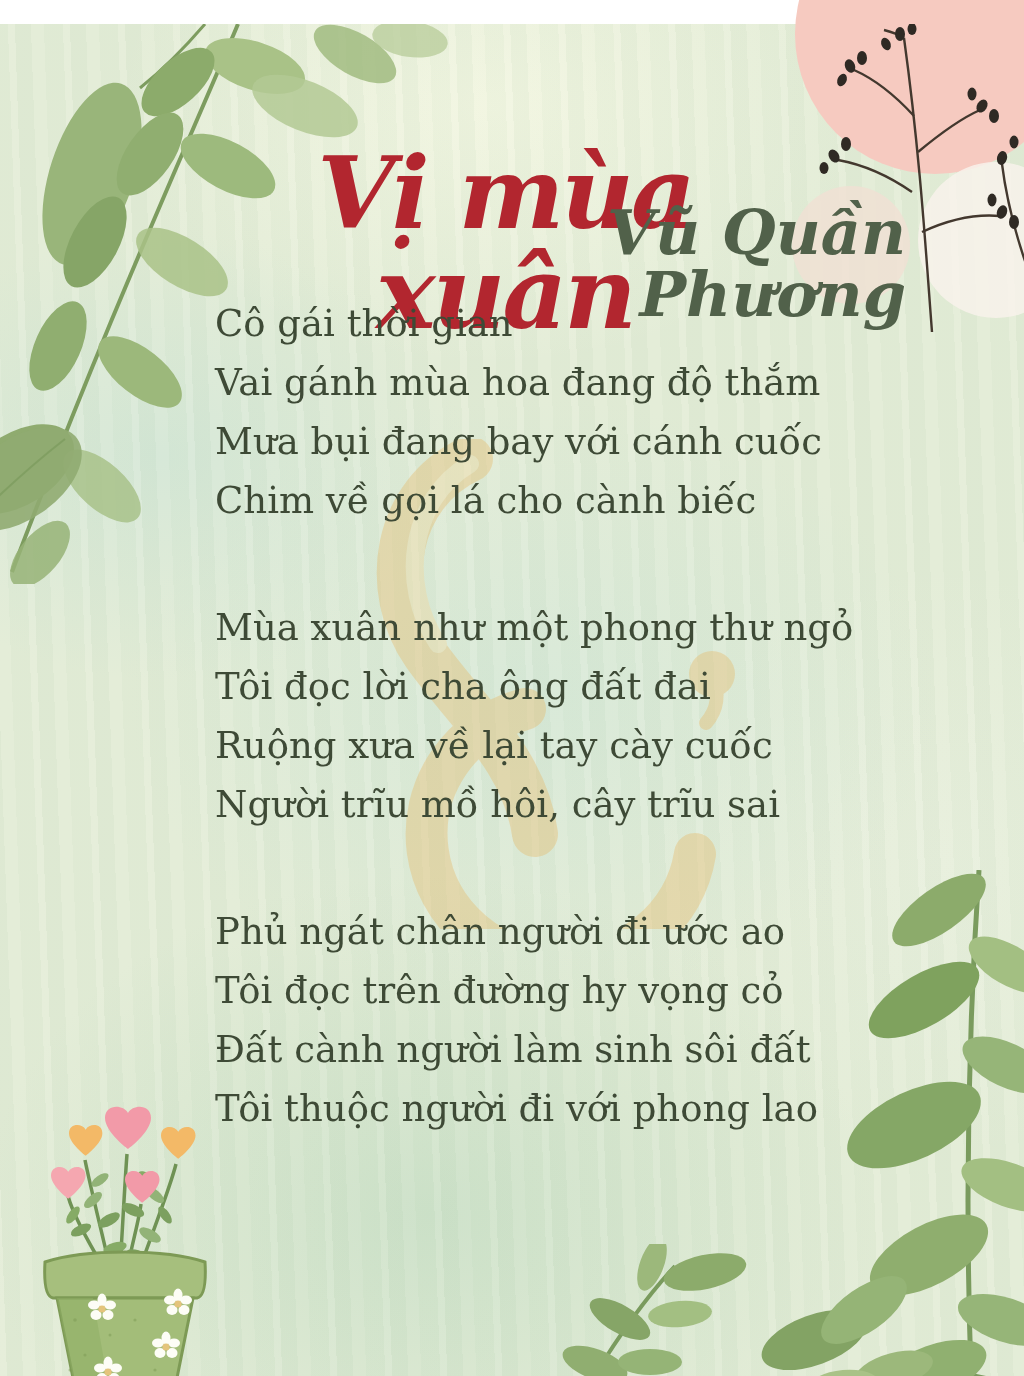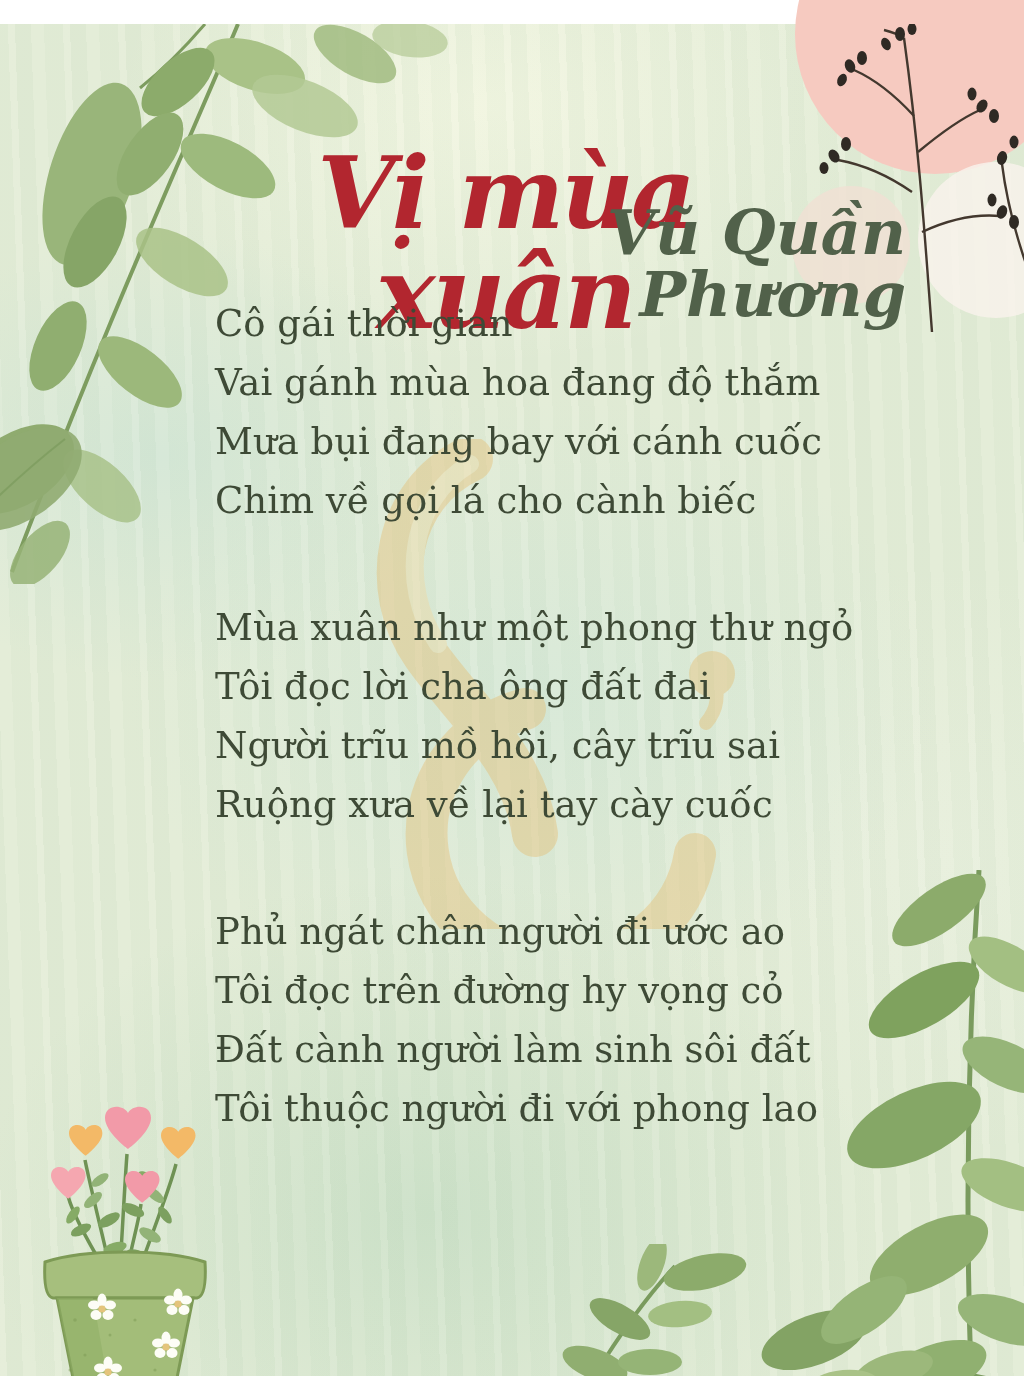--- a/index.html
+++ b/index.html
@@ -214,22 +214,22 @@
   <div class="poem">
     <div class="stanza">
       <div>Cô gái thời gian</div>
       <div>Vai gánh mùa hoa đang độ thắm</div>
       <div>Mưa bụi đang bay với cánh cuốc</div>
       <div>Chim về gọi lá cho cành biếc</div>
     </div>
     <div class="stanza">
       <div>Mùa xuân như một phong thư ngỏ</div>
       <div>Tôi đọc lời cha ông đất đai</div>
+      <div>Ruộng xưa về lại tay cày cuốc</div>
       <div>Người trĩu mồ hôi, cây trĩu sai</div>
-      <div>Ruộng xưa về lại tay cày cuốc</div>
     </div>
     <div class="stanza">
       <div>Phủ ngát chân người đi ước ao</div>
       <div>Tôi đọc trên đường hy vọng cỏ</div>
       <div>Đất cành người làm sinh sôi đất</div>
       <div>Tôi thuộc người đi với phong lao</div>
     </div>
   </div>
 </div>
 

